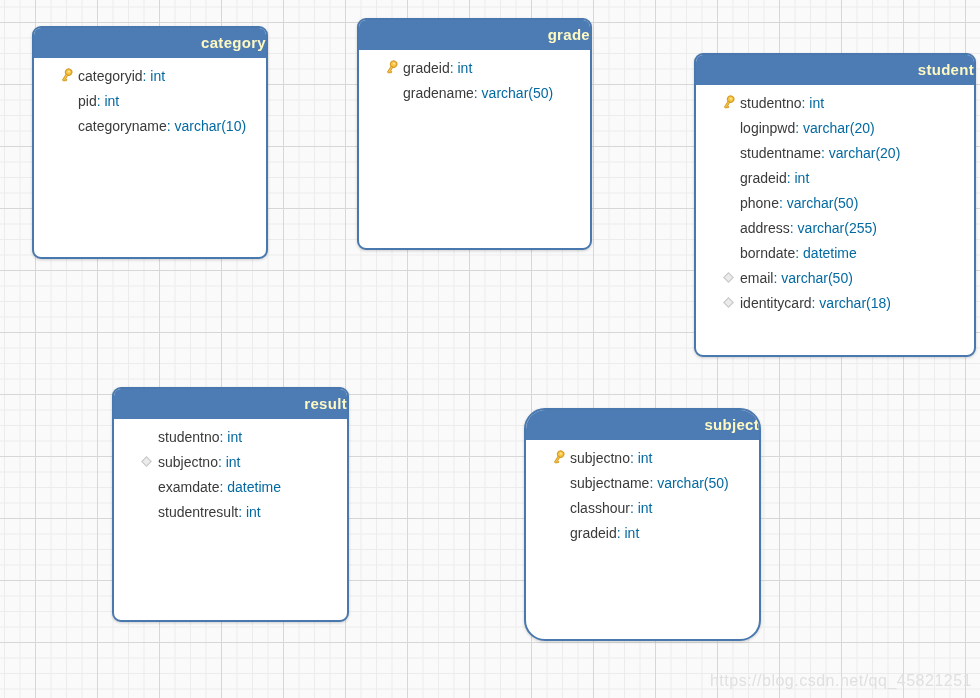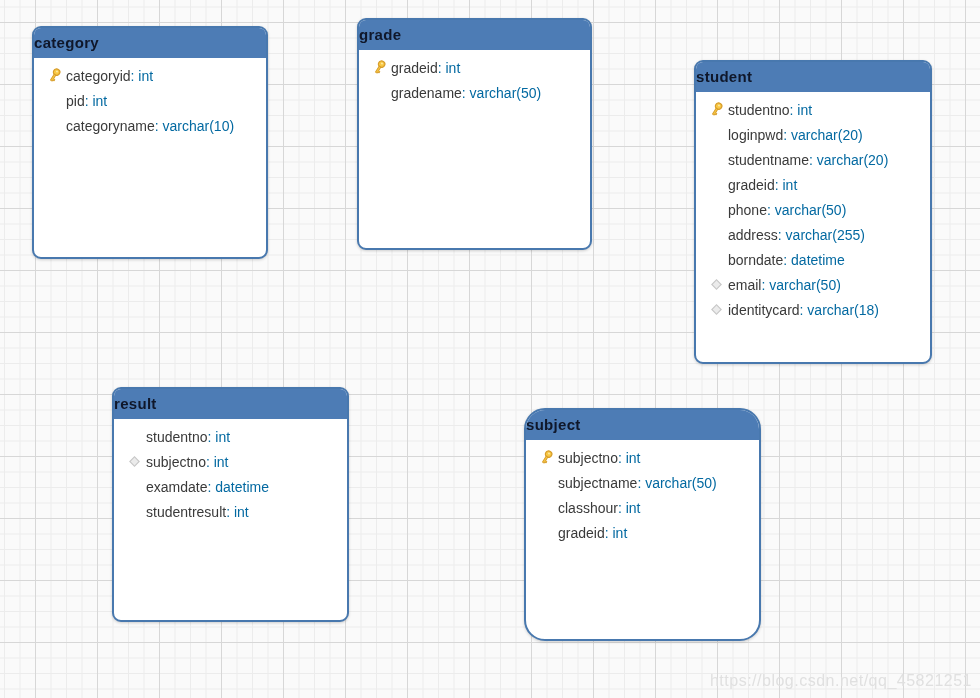--- a/index.html
+++ b/index.html
@@ -31,36 +31,37 @@
     background: #ffffff;
     border: 2px solid #4878ae;
     border-radius: 9px;
     overflow: hidden;
     box-shadow: 0 1px 3px rgba(0,0,0,0.18);
   }
   .table-header {
     height: 30px;
     line-height: 30px;
     background: #4d7cb5;
-    color: #0f172a;
-    text-align: left;
+    color: #fef9c3;
+    text-align: right;
     font-weight: bold;
     font-size: 15px;
     letter-spacing: 0.3px;
     cursor: default;
   }
   .table-body {
     padding-top: 5px;
   }
   .field-row {
     height: 25px;
     display: flex;
     align-items: center;
     font-size: 14px;
     white-space: pre;
+    padding-left: 12px;
   }
   .field-icon {
     flex: 0 0 auto;
     width: 24px;
     margin-left: 8px;
     display: flex;
     align-items: center;
     justify-content: center;
   }
   .field-name {
@@ -104,21 +105,21 @@
           <div class="field-row"><span class="field-icon"><svg width="17" height="17" viewBox="0 0 16 16">
                 <g transform="rotate(32 8 8)">
                   <circle cx="8" cy="4.3" r="3" fill="#f8c843" stroke="#d79d2b" stroke-width="1.2"></circle>
                   <circle cx="8" cy="3.6" r="0.9" fill="#fde9a8" stroke="none"></circle>
                   <path d="M7.1 7 L7.1 13.6 L8.9 13.6 L8.9 12.5 L10.3 12.5 L10.3 11.2 L8.9 11.2 L8.9 7 Z" fill="#f8c843" stroke="#d79d2b" stroke-width="0.9" stroke-linejoin="round"></path>
                 </g>
               </svg></span><span class="field-name">gradeid</span><span class="field-type">: int</span></div>
           <div class="field-row"><span class="field-icon"></span><span class="field-name">gradename</span><span class="field-type">: varchar(50)</span></div>
         </div>
       </div>
-      <div class="table" style="left: 694px; top: 60px; width: 238px; height: 304px;">
+      <div class="table" style="left: 694px; top: 53px; width: 282px; height: 304px;">
         <div class="table-header">student</div>
         <div class="table-body">
           <div class="field-row"><span class="field-icon"><svg width="17" height="17" viewBox="0 0 16 16">
                 <g transform="rotate(32 8 8)">
                   <circle cx="8" cy="4.3" r="3" fill="#f8c843" stroke="#d79d2b" stroke-width="1.2"></circle>
                   <circle cx="8" cy="3.6" r="0.9" fill="#fde9a8" stroke="none"></circle>
                   <path d="M7.1 7 L7.1 13.6 L8.9 13.6 L8.9 12.5 L10.3 12.5 L10.3 11.2 L8.9 11.2 L8.9 7 Z" fill="#f8c843" stroke="#d79d2b" stroke-width="0.9" stroke-linejoin="round"></path>
                 </g>
               </svg></span><span class="field-name">studentno</span><span class="field-type">: int</span></div>
           <div class="field-row"><span class="field-icon"></span><span class="field-name">loginpwd</span><span class="field-type">: varchar(20)</span></div>

